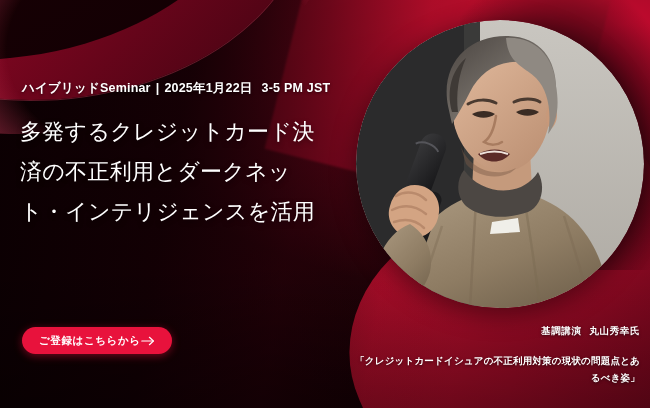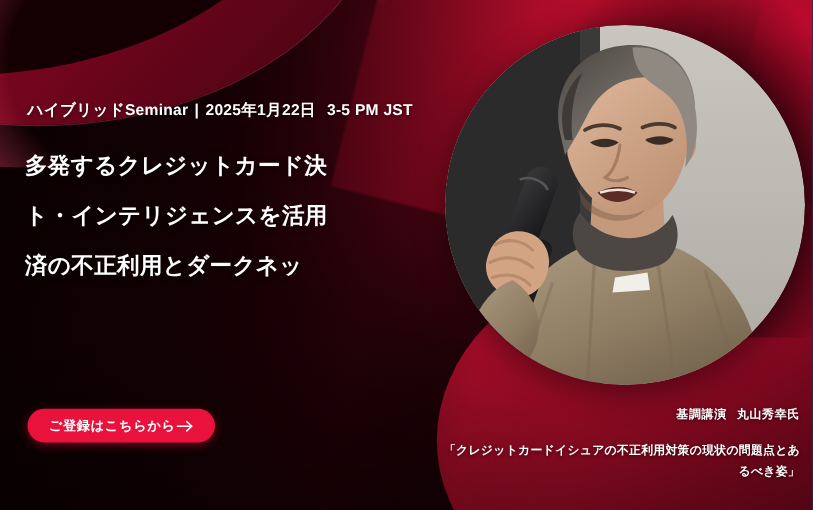--- a/index.html
+++ b/index.html
@@ -92,22 +92,22 @@
     white-space:nowrap;
     text-shadow:0 1px 3px rgba(0,0,0,.55);
   }
   .eyebrow .sep{padding:0 5px;font-weight:bold;}
   .eyebrow .gap{display:inline-block;width:9px;}
 
   .headline{
     position:absolute;left:20px;top:112px;
     width:320px;
     color:#fff;
-    font-size:18px;
-    font-weight:bold;
+    font-size:22px;
+    font-weight:normal;
     line-height:40px;
     letter-spacing:.3px;
     text-shadow:0 2px 5px rgba(0,0,0,.5);
   }
   .headline div{white-space:nowrap;}
 
   .cta{
     position:absolute;left:22px;top:327px;
     display:inline-flex;align-items:center;
     height:27px;
@@ -174,22 +174,22 @@
   <div class="bg-grain"></div>
 
   <div class="content">
 
     <div class="eyebrow">
       <span>ハイブリッドSeminar</span><span class="sep">|</span><span>2025年1月22日</span><span class="gap"></span><span>3-5 PM JST</span>
     </div>
 
     <div class="headline">
       <div>多発するクレジットカード決</div>
+      <div>済の不正利用とダークネッ</div>
       <div>ト・インテリジェンスを活用</div>
-      <div>済の不正利用とダークネッ</div>
     </div>
 
     <div class="cta">
       <span>ご登録はこちらから</span>
       <span class="arrow">
         <svg viewBox="0 0 14 10" fill="none" xmlns="http://www.w3.org/2000/svg">
           <path d="M0.8 5 H12.2" stroke="#ffffff" stroke-width="1.2" stroke-linecap="round"></path>
           <path d="M8.4 1.3 L12.4 5 L8.4 8.7" stroke="#ffffff" stroke-width="1.2" stroke-linecap="round" stroke-linejoin="round"></path>
         </svg>
       </span>

